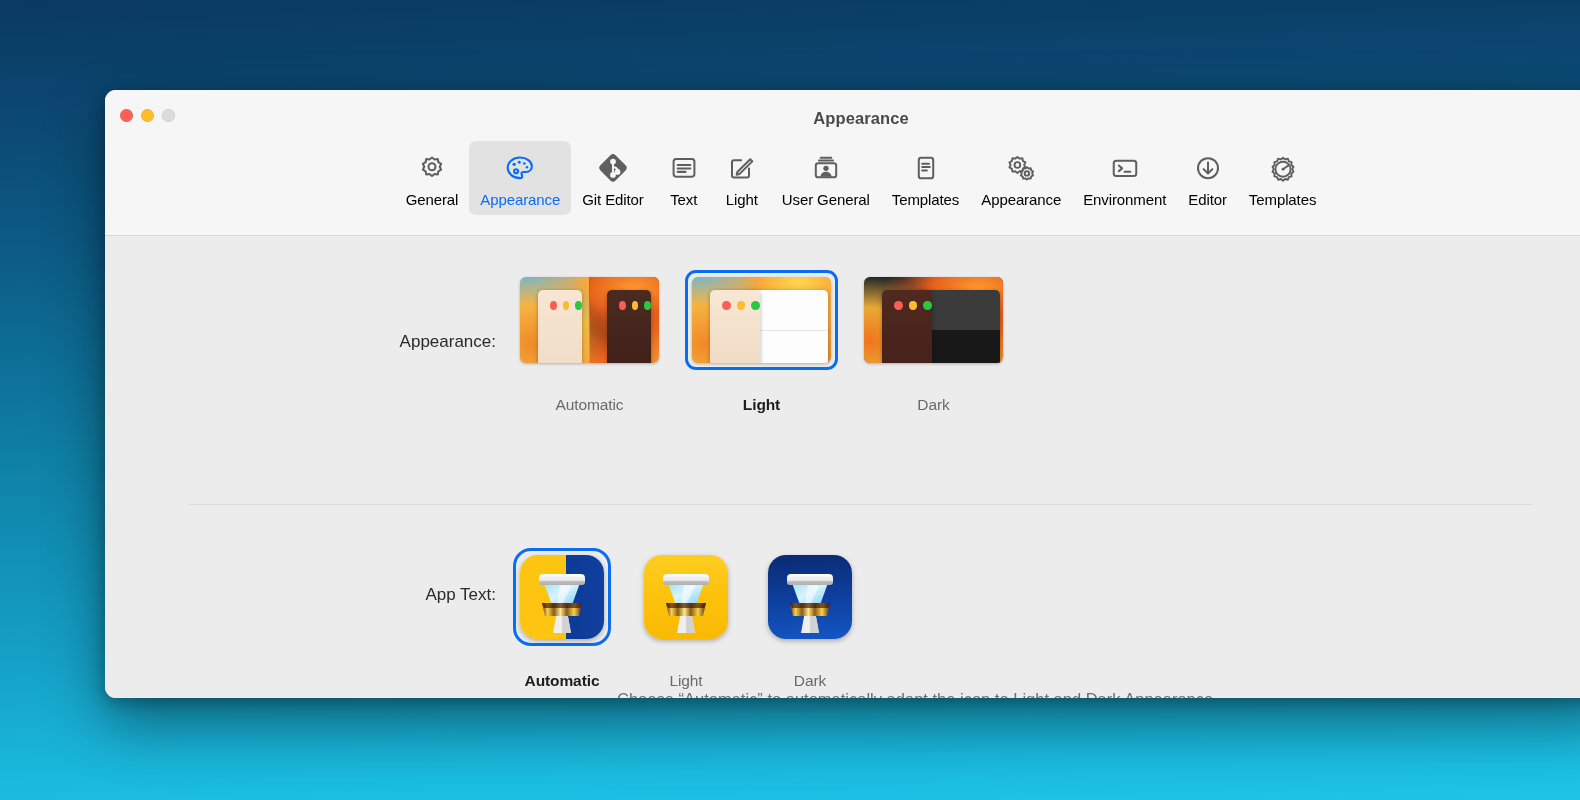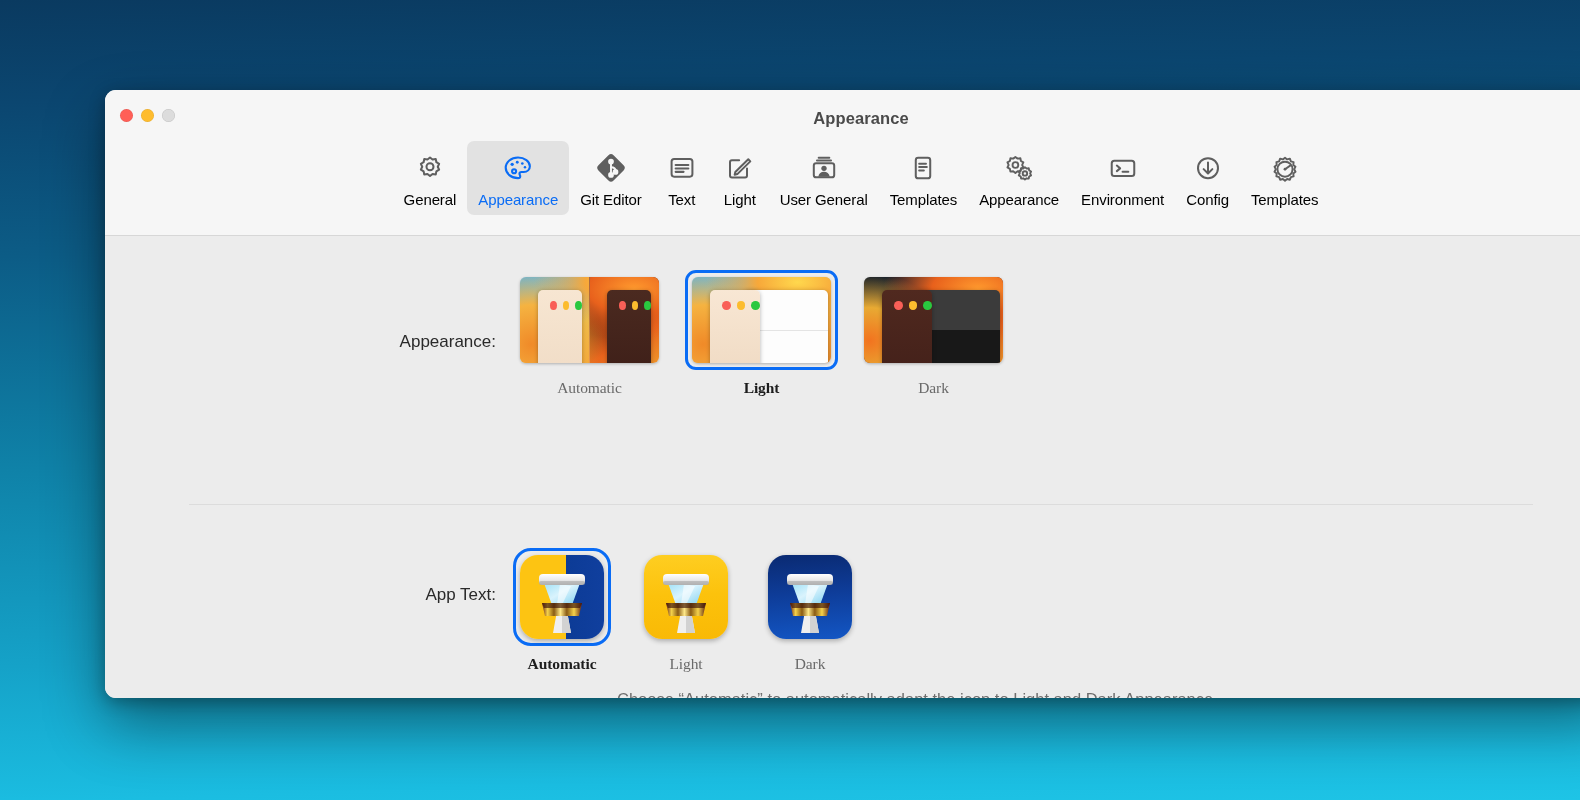--- a/index.html
+++ b/index.html
@@ -111,23 +111,22 @@
     display:inline-block;
   }
   .thumb-wrap.sel { border-color:#0a6cf5; }
   .thumb {
     width:139px; height:86px;
     border-radius:6px;
     overflow:hidden; position:relative;
     box-shadow:0 1px 3px rgba(0,0,0,.26);
   }
   .opt-label {
-    margin-top:9px; font-size:15.5px; color:#6a6a6a;
+    margin-top:26px; font-size:15.5px; color:#6a6a6a;
     letter-spacing:-.1px;
-    font-family:Liberation Serif, serif;
   }
   .opt-label.on { color:#1d1d1d; font-weight:bold; }
 
   
   .wall { position:absolute; inset:0; }
   .wall-light {
     background:
       radial-gradient(ellipse 120% 90% at 76% 6%, #ffd84d 0%, #f7a83a 24%, rgba(247,168,58,0) 55%),
       radial-gradient(ellipse 80% 130% at 8% 78%, #f08a28 0%, #f5b341 35%, rgba(245,179,65,0) 68%),
       linear-gradient(152deg, #58b3e8 0%, #63bdee 22%, #e8c04f 50%, #f2a43a 74%, #e98b2c 100%);
@@ -324,21 +323,21 @@
         <span class="tlabel">Environment</span>
       </div>
 
       <div class="tab">
         <span class="ic">
           <svg width="34" height="34" viewBox="0 0 32 32" fill="none" stroke="#5f5f5f" stroke-width="1.9" stroke-linecap="round" stroke-linejoin="round">
             <circle cx="16" cy="15.2" r="9.4"></circle>
             <path d="M16 9.8v10.2M11.9 16.1 16 20.2l4.1-4.1"></path>
           </svg>
         </span>
-        <span class="tlabel">Config</span>
+        <span class="tlabel">Editor</span>
       </div>
 
       <div class="tab">
         <span class="ic">
           <svg width="34" height="34" viewBox="0 0 32 32" fill="none" stroke="#5f5f5f" stroke-width="1.8" stroke-linejoin="round">
             <path d="M16 5.4 18 7 20.6 6.3 21.5 8.8 24.1 9.5 23.8 12.2 25.9 13.8 24.6 16.2 25.9 18.6 23.8 20.2 24.1 22.9 21.5 23.6 20.6 26.1 18 25.4 16 27 14 25.4 11.4 26.1 10.5 23.6 7.9 22.9 8.2 20.2 6.1 18.6 7.4 16.2 6.1 13.8 8.2 12.2 7.9 9.5 10.5 8.8 11.4 6.3 14 7Z"></path>
             <circle cx="16" cy="16.2" r="7.1"></circle>
             <path d="M16 16.2 21.2 12.6" stroke-linecap="round"></path>
             <circle cx="16" cy="16.2" r="1.3" fill="#5f5f5f" stroke="none"></circle>
           </svg>

